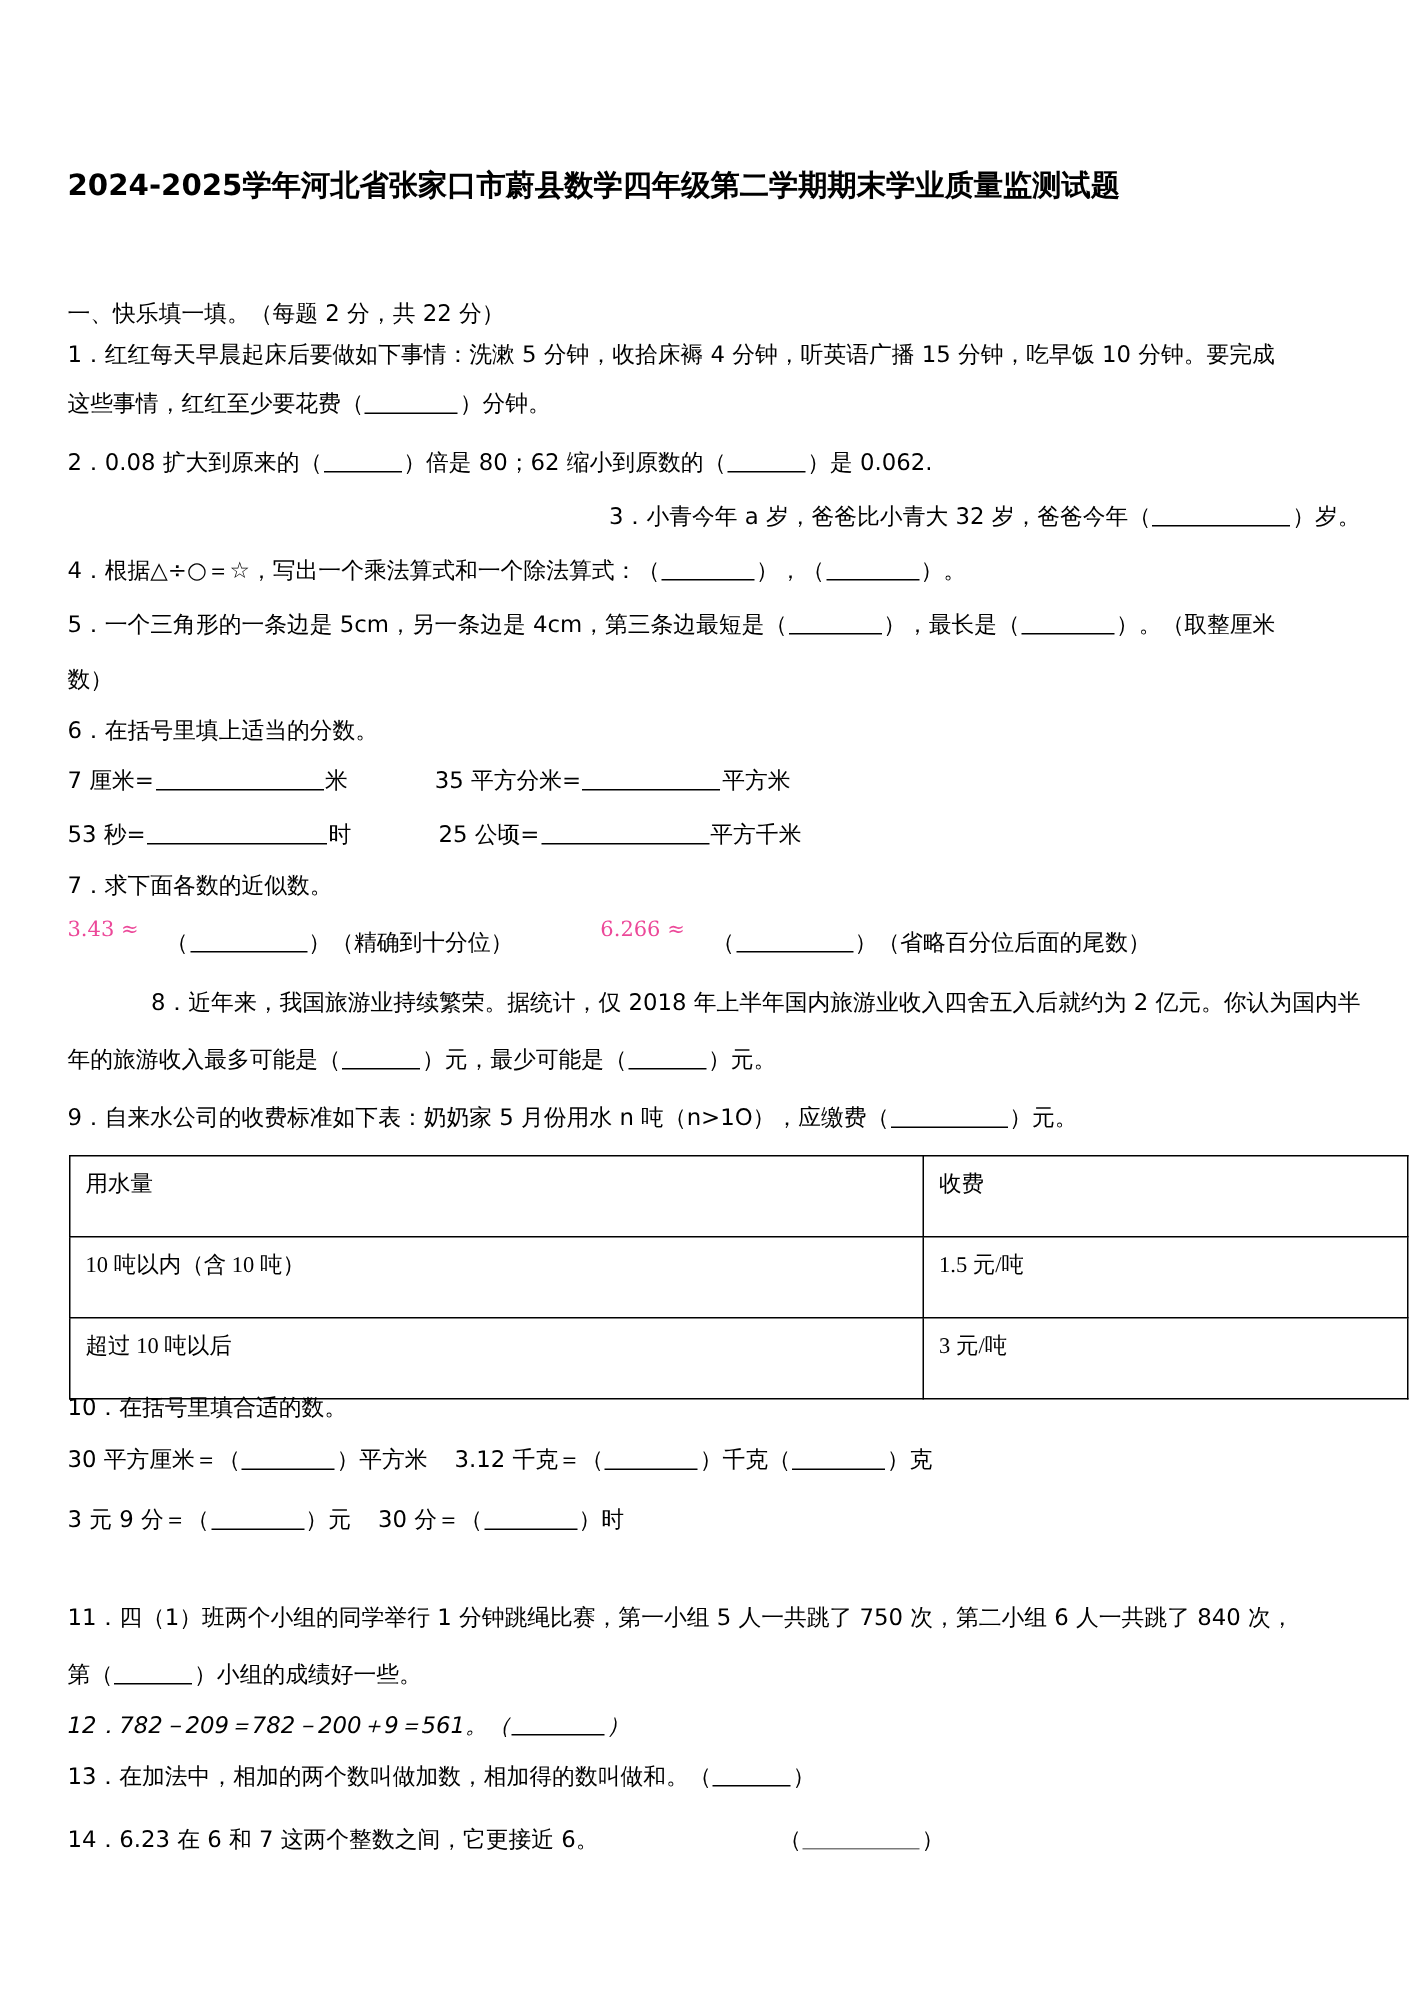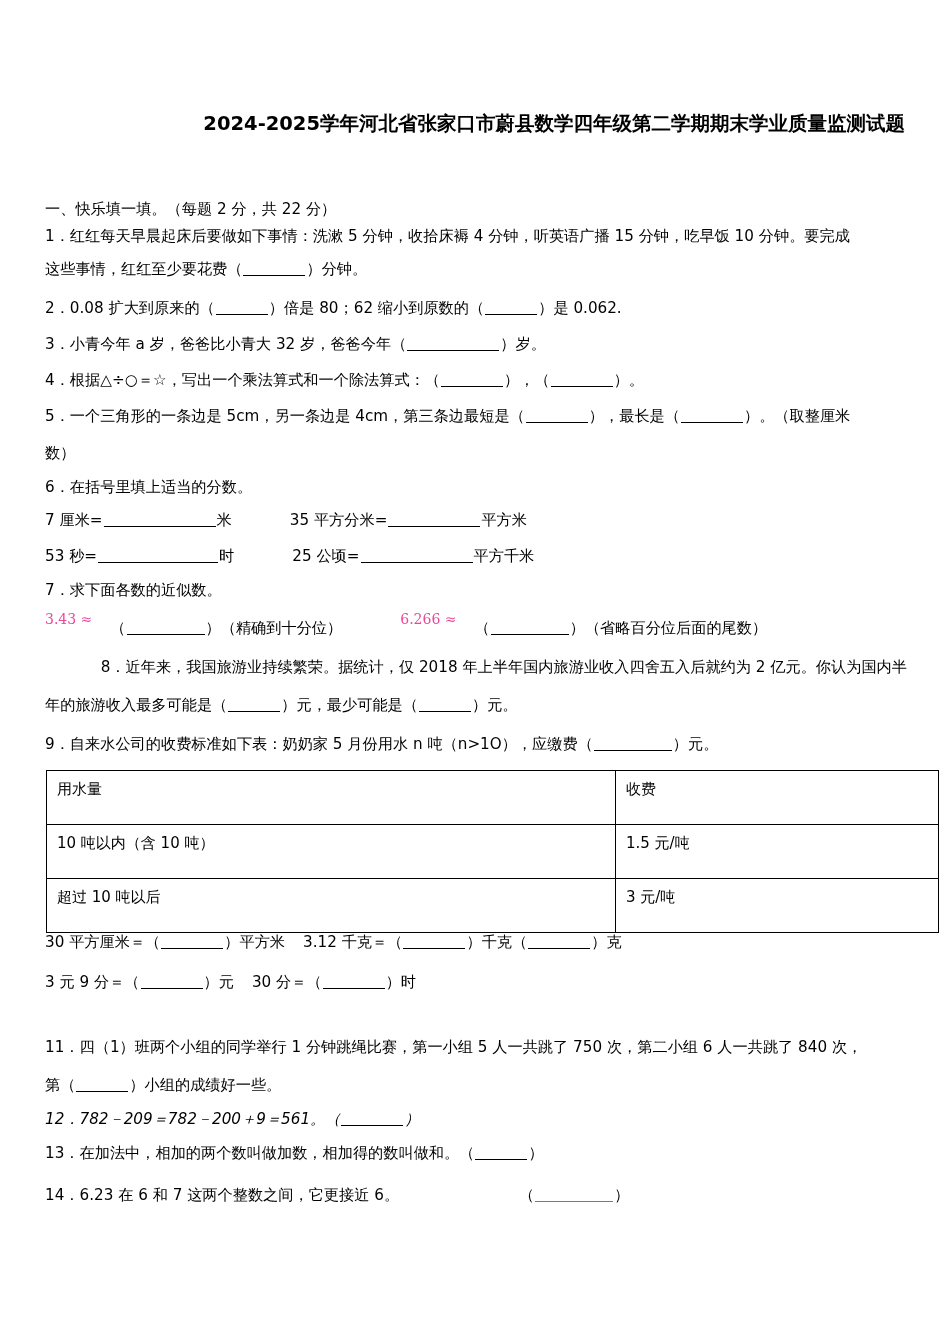--- a/index.html
+++ b/index.html
@@ -20,21 +20,21 @@
     left: 0; top: 0;
     width: 950px;
     height: 1344px;
     padding: 0;
   }
   .doc-title {
     position: absolute;
     left: 45px;
     top: 110px;
     width: 860px;
-    text-align: right;
+    text-align: left;
     font-family: "DejaVu Sans", "Liberation Sans", sans-serif;
     font-weight: bold;
     font-size: 19.5px;
     letter-spacing: 0px;
     white-space: nowrap;
     color: #000;
   }
   .body-wrap {
     position: absolute;
     left: 45px;
@@ -92,20 +92,21 @@
     border-collapse: collapse;
     table-layout: fixed;
   }
   table.fee td {
     border: 1.4px solid #000;
     font-size: 15px;
     padding: 9px 10px 22px 10px;
     vertical-align: top;
     font-weight: normal;
     height: 22px;
+    font-family: Liberation Serif, serif;
   }
   table.fee td.c1 { width: 548px; }
   table.fee td.c2 { width: 302px; }
   .sp-m { display:inline-block; width: 18px; }
   .sp-xl { display:inline-block; width: 58px; }
   .sp-xxl { display:inline-block; width: 120px; }
 </style>
 </head>
 <body>
 
@@ -121,21 +122,21 @@
       <div class="ln" style="line-height:24px;">1．红红每天早晨起床后要做如下事情：洗漱 5 分钟，收拾床褥 4 分钟，听英语广播 15 分钟，吃早饭 10 分钟。要完成</div>
       <div class="ln" style="line-height:42px;">
         <span>这些事情，红红至少要花费（</span><span class="blank b-md"></span><span>）分钟。</span>
       </div>
     </div>
 
     <div class="q ln" style="line-height:36px;">
       <span>2．0.08 扩大到原来的（</span><span class="blank b-sm"></span><span>）倍是 80；62 缩小到原数的（</span><span class="blank b-sm"></span><span>）是 0.062.</span>
     </div>
 
-    <div class="q ln" style="line-height:36px;">
+    <div class="q ln" style="line-height:36px;text-align:right;">
       <span>3．小青今年 a 岁，爸爸比小青大 32 岁，爸爸今年（</span><span class="blank b-xl"></span><span>）岁。</span>
     </div>
 
     <div class="q ln" style="line-height:36px;">
       <span>4．根据△÷○＝☆，写出一个乘法算式和一个除法算式：（</span><span class="blank b-md"></span><span>），（</span><span class="blank b-md"></span><span>）。</span>
     </div>
 
     <div class="q">
       <div class="ln" style="line-height:36px;">
         <span>5．一个三角形的一条边是 5cm，另一条边是 4cm，第三条边最短是（</span><span class="blank b-md"></span><span>），最长是（</span><span class="blank b-md"></span><span>）。（取整厘米</span>
@@ -167,20 +168,21 @@
       </div>
     </div>
 
     <div class="q ln" style="line-height:36px;">
       <span>9．自来水公司的收费标准如下表：奶奶家 5 月份用水 n 吨（n&gt;1O），应缴费（</span><span class="blank b-lg"></span><span>）元。</span>
     </div>
 
     <div style="height:160px;"></div>
 
     <div class="q">
+      <div class="ln" style="line-height:30px;">10．在括号里填合适的数。</div>
       <div class="ln" style="line-height:40px;">
         <span>30 平方厘米＝（</span><span class="blank b-md"></span><span>）平方米</span><span class="sp-m"></span><span>3.12 千克＝（</span><span class="blank b-md"></span><span>）千克（</span><span class="blank b-md"></span><span>）克</span>
       </div>
       <div class="ln" style="line-height:40px;">
         <span>3 元 9 分＝（</span><span class="blank b-md"></span><span>）元</span><span class="sp-m"></span><span>30 分＝（</span><span class="blank b-md"></span><span>）时</span>
       </div>
     </div>
 
     <div class="q">
       <div class="ln" style="line-height:34px;margin-top:28px;">11．四（1）班两个小组的同学举行 1 分钟跳绳比赛，第一小组 5 人一共跳了 750 次，第二小组 6 人一共跳了 840 次，</div>

